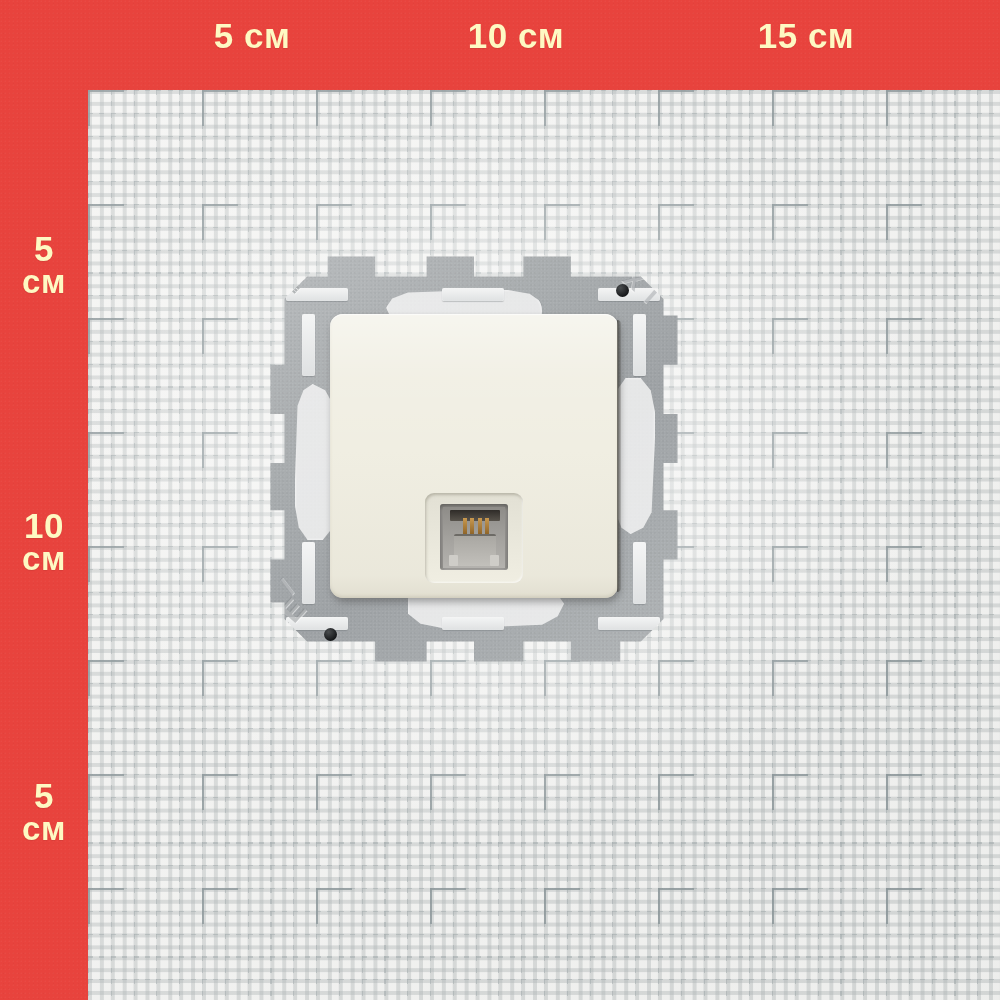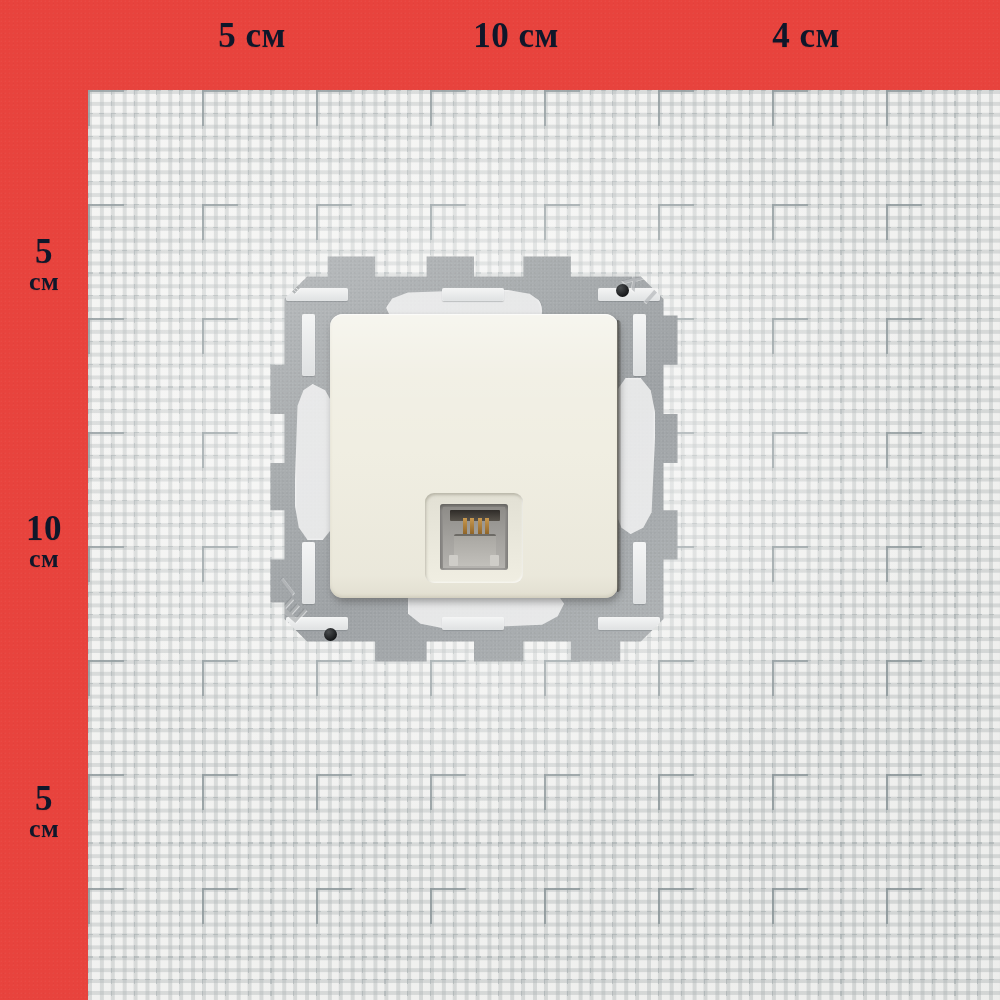--- a/index.html
+++ b/index.html
@@ -27,41 +27,40 @@
     background: #e8433d;
     background-image:
       radial-gradient(circle at 30% 30%, rgba(255,255,255,0.035) 0.5px, transparent 1px),
       radial-gradient(circle at 70% 70%, rgba(0,0,0,0.03) 0.5px, transparent 1px);
     background-size: 4px 4px, 5px 5px;
   }
 
   
   .tick-label {
     position: absolute;
-    color: #0f172a;
+    color: #fef9c3;
     font-weight: bold;
     letter-spacing: 0.5px;
     text-shadow: 0 1px 1px rgba(0,0,0,0.08);
     white-space: nowrap;
-    font-family: Liberation Serif, serif;
   }
   .tick-top {
     font-size: 35px;
     top: 16px;
     transform: translateX(-50%);
   }
   .tick-left {
     font-size: 35px;
     left: 44px;
     transform: translate(-50%, -50%);
     text-align: center;
     line-height: 0.98;
   }
   .tick-left .num { display: block; }
-  .tick-left .unit { display: block; font-size: 26px; }
+  .tick-left .unit { display: block; font-size: 33px; }
 
   
   .grid-area {
     position: absolute;
     left: 88px;
     top: 90px;
     right: 0;
     bottom: 0;
     background: #f2f2f0;
     overflow: hidden;
@@ -416,21 +415,21 @@
 </style>
 </head>
 <body>
 
 <div id="canvas">
 
   <div class="ruler-bg"></div>
 
   <div class="tick-label tick-top" style="left:252px">5 см</div>
   <div class="tick-label tick-top" style="left:516px">10 см</div>
-  <div class="tick-label tick-top" style="left:806px">4 см</div>
+  <div class="tick-label tick-top" style="left:806px">15 см</div>
 
   <div class="tick-label tick-left" style="top:265px">
     <span class="num">5</span>
     <span class="unit">см</span>
   </div>
   <div class="tick-label tick-left" style="top:542px">
     <span class="num">10</span>
     <span class="unit">см</span>
   </div>
   <div class="tick-label tick-left" style="top:812px">

